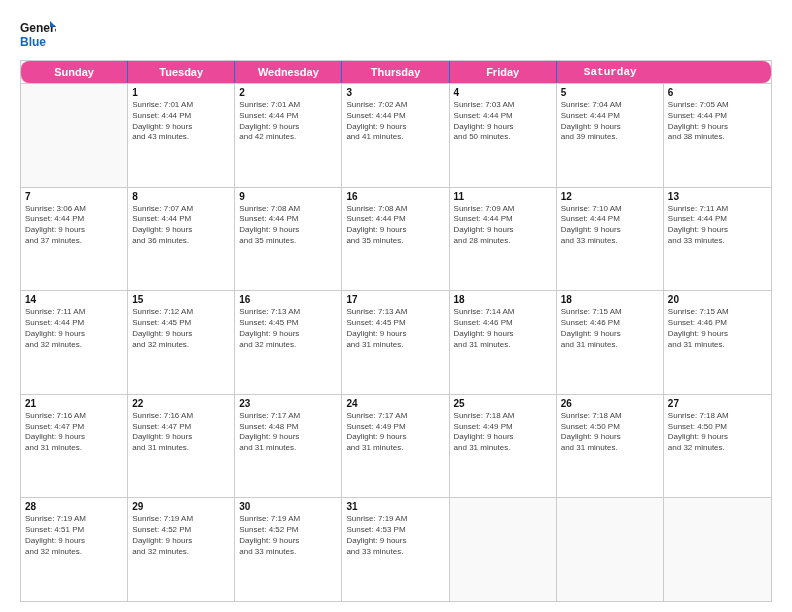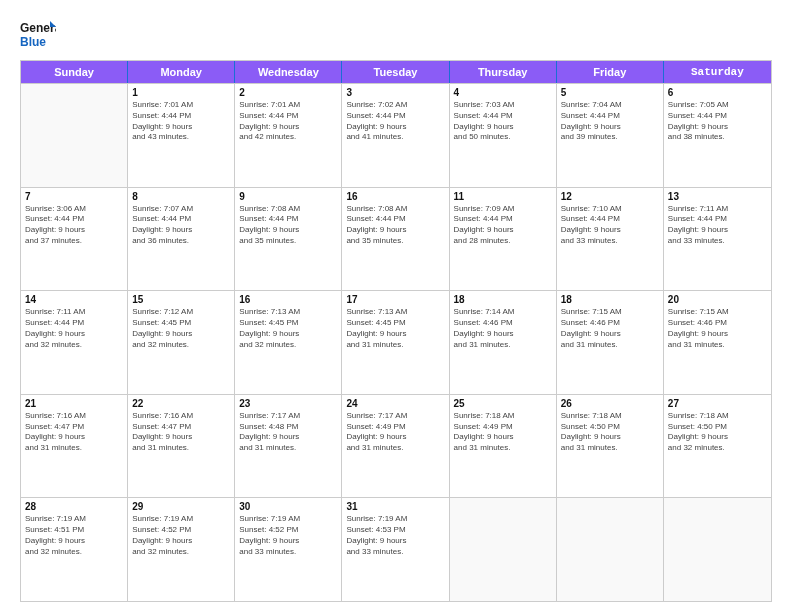--- a/index.html
+++ b/index.html
@@ -43,21 +43,22 @@
     }
     .calendar {
       flex: 1;
       display: flex;
       flex-direction: column;
       border: 1px solid #ccc;
     }
     .cal-header-row {
       display: grid;
       grid-template-columns: repeat(7, 1fr);
-      background: #8b5cf6;
+      background: #ec4899;
+      border-radius: 8px;
     }
     .cal-header-cell {
       color: #fff;
       font-size: 11px;
       font-weight: bold;
       text-align: center;
       padding: 5px 2px;
       border-right: 1px solid #1a6fd4;
     }
     .cal-header-cell:last-child { border-right: none; font-family: Liberation Mono, monospace; }
@@ -110,23 +111,22 @@
 </div>
     <div class="title-block">
       <div class="main-title"></div>
       <div class="subtitle"></div>
     </div>
   </div>
 
   <div class="calendar">
     <div class="cal-header-row">
     <div class="cal-header-cell">Sunday</div>
-        <div class="cal-header-cell">Monday</div>
+        <div class="cal-header-cell">Tuesday</div>
         <div class="cal-header-cell">Wednesday</div>
-        <div class="cal-header-cell">Tuesday</div>
         <div class="cal-header-cell">Thursday</div>
         <div class="cal-header-cell">Friday</div>
         <div class="cal-header-cell">Saturday</div>
       </div>
     <div class="cal-body">
     <div class="cal-row">
           <div class="cal-cell empty"></div>
           <div class="cal-cell">
         <span class="day-num">1</span>
         <span class="cell-line">Sunrise: 7:01 AM</span>

